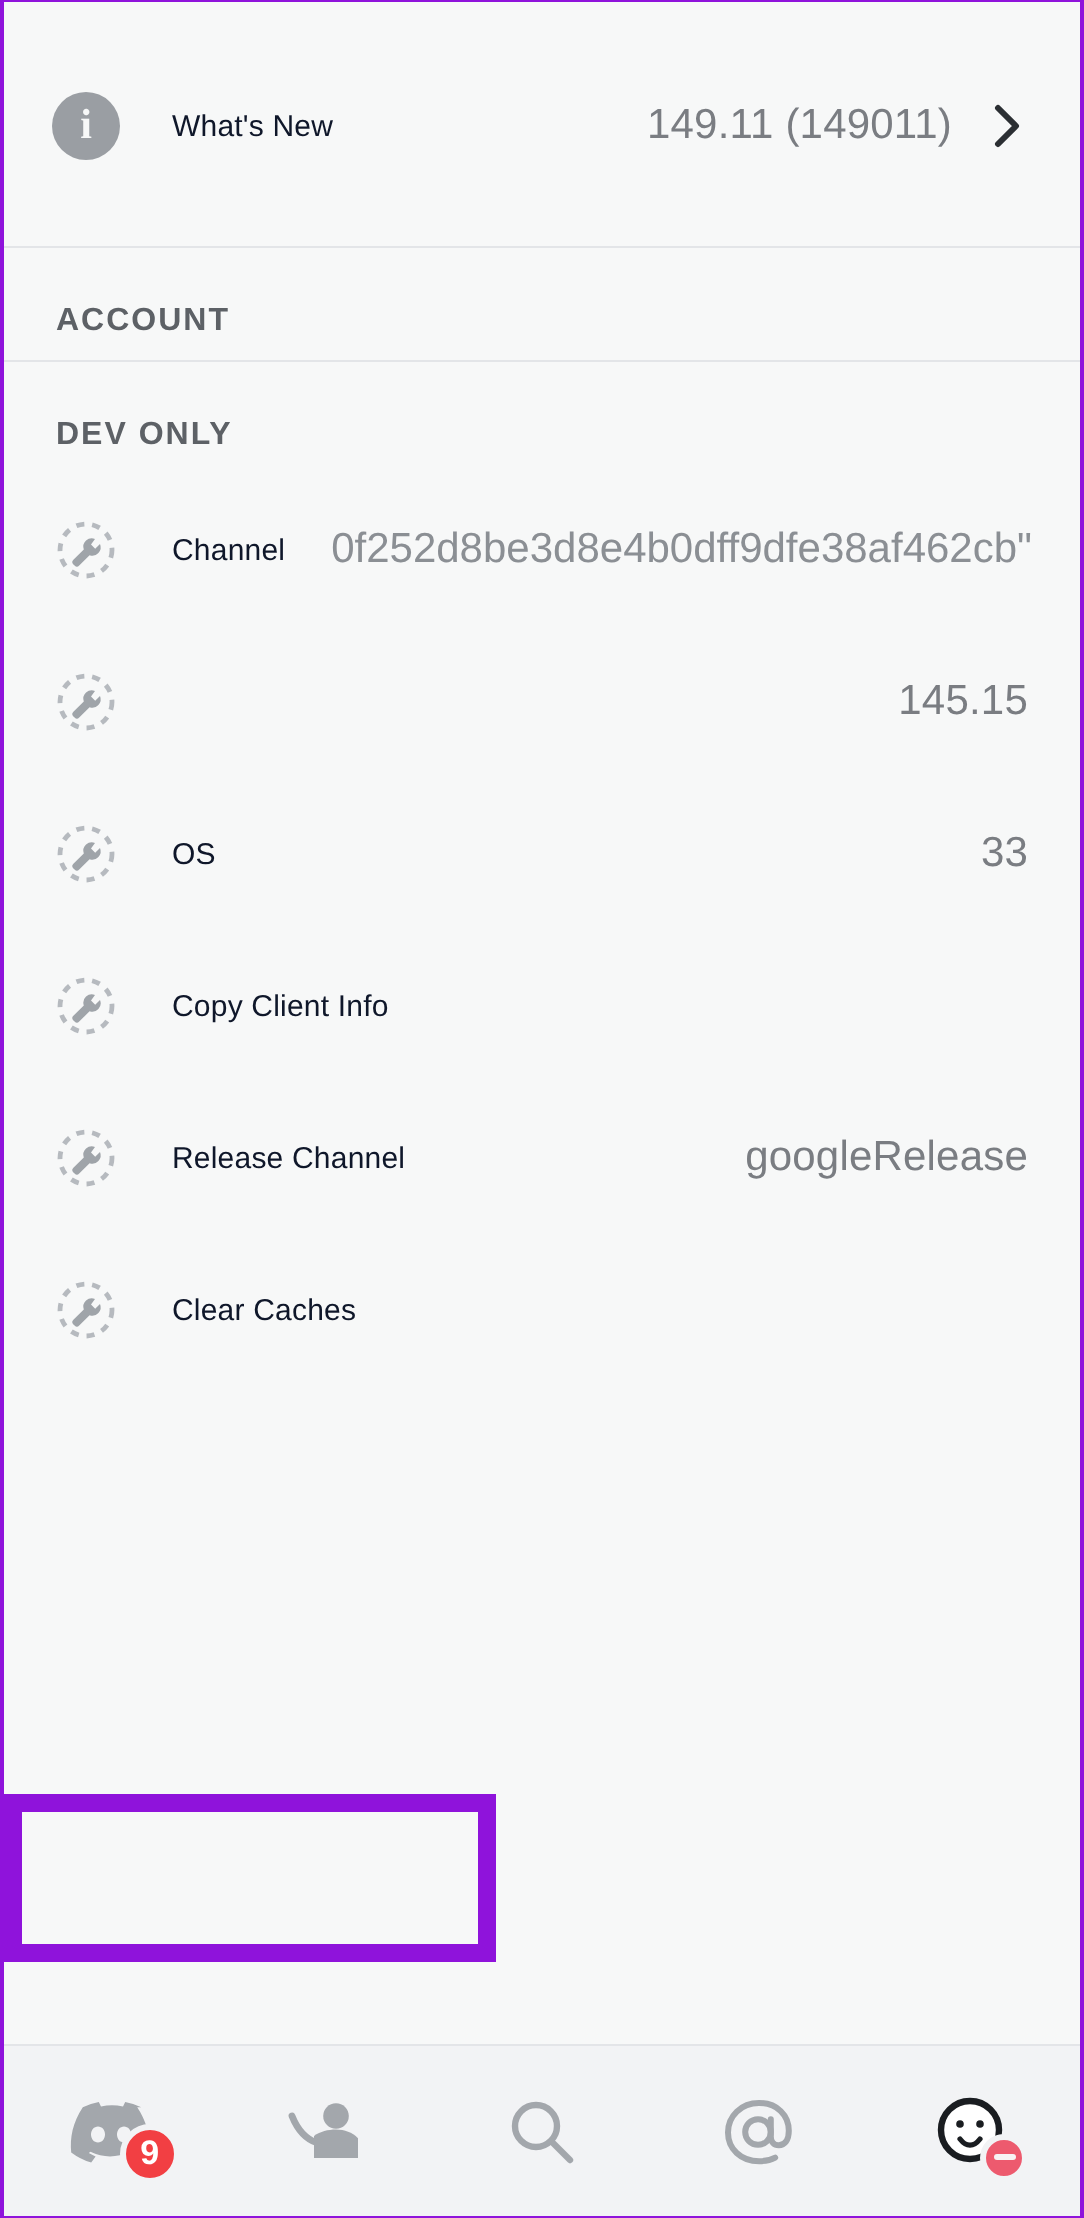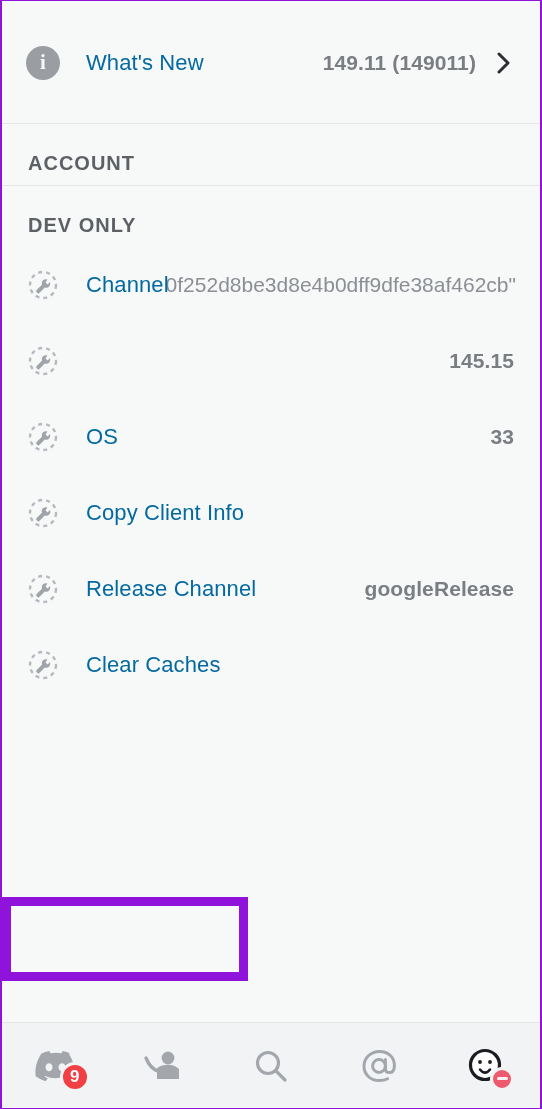--- a/index.html
+++ b/index.html
@@ -31,41 +31,40 @@
     align-items:center;
     height:76px;
     padding:0 26px 0 24px;
     background:#f7f8f8;
   }
   .row .icon-slot {
     width:44px; min-width:44px;
     display:flex; align-items:center; justify-content:flex-start;
   }
   .row .label {
-    font-size:22px;
-    color:#0369a1;
+    font-size:15px;
+    color:#0f172a;
     letter-spacing:.1px;
     white-space:nowrap;
     margin-left:16px;
   }
   .row .value {
     margin-left:auto;
     font-size:21px;
     color:#7a7d82;
     white-space:nowrap;
     letter-spacing:.1px;
-    font-weight:bold;
   }
   .row .chev {
     margin-left:18px;
     display:flex; align-items:center;
   }
 
   .section-header {
-    font-size:20px;
+    font-size:16px;
     font-weight:bold;
     letter-spacing:1.0px;
     color:#5d6166;
     padding:28px 24px 10px 26px;
     background:#f7f8f8;
   }
 
   
   .whatsnew-wrap { padding-top:24px; padding-bottom:22px; }
   .info-circle {

